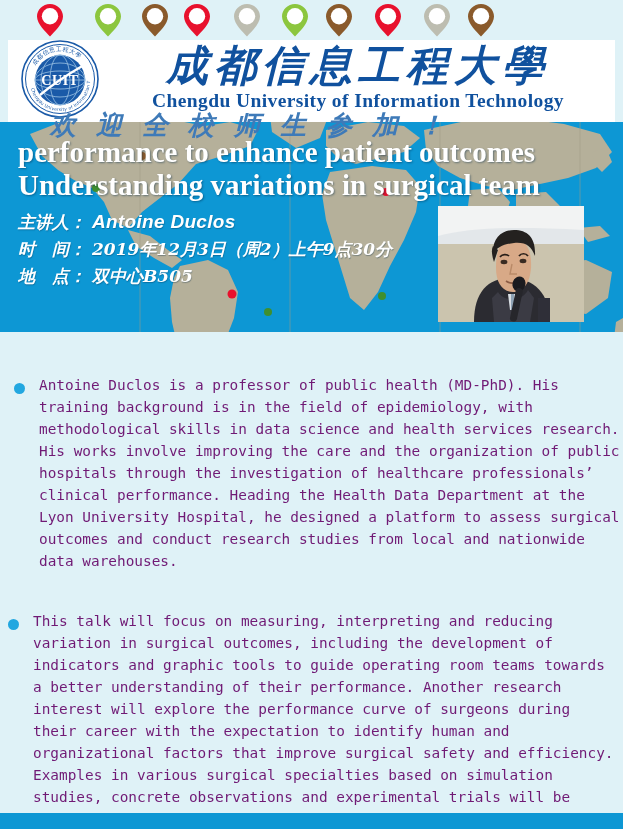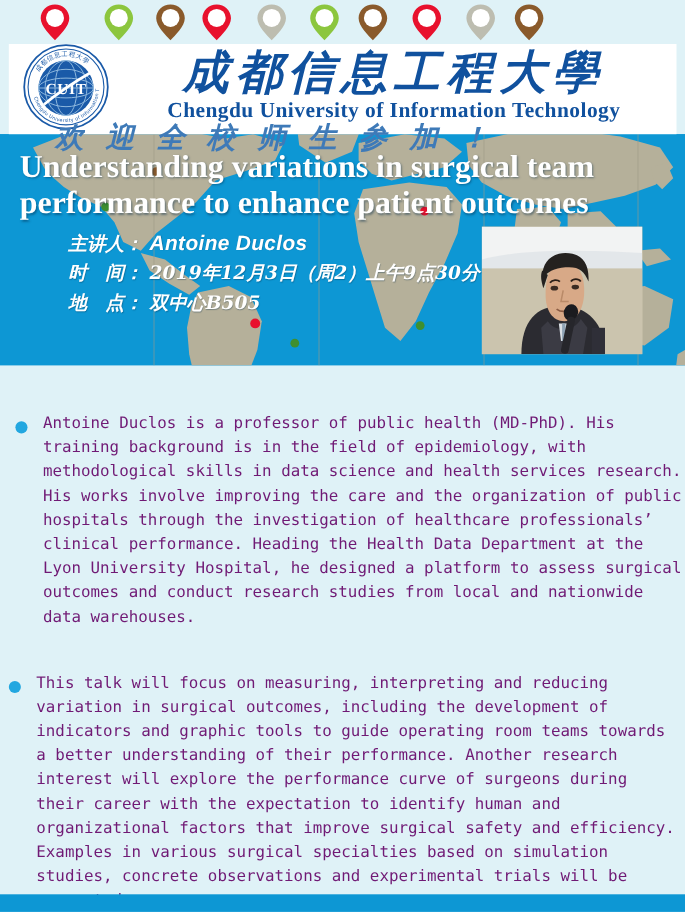--- a/index.html
+++ b/index.html
@@ -142,21 +142,20 @@
   }
   .meta-row {
     font-family: "DejaVu Serif", serif;
     font-weight: bold;
     font-style: italic;
     font-size: 17px;
     color: #ffffff;
     line-height: 27px;
     white-space: nowrap;
     text-shadow: 0.5px 0.5px 1px rgba(0,40,70,0.35);
-    margin-left: 44px;
   }
   .meta-label {
     display: inline-block;
     width: 74px;
   }
   .meta-row .latin {
     font-family: "Liberation Sans", sans-serif;
     font-style: italic;
     font-weight: bold;
     font-size: 19px;
@@ -372,22 +371,22 @@
         <circle cx="384" cy="98" r="4" fill="#9a9684"></circle>
         <circle cx="386" cy="132" r="4" fill="#e8112d"></circle>
         <circle cx="232" cy="234" r="4.5" fill="#e8112d"></circle>
         <circle cx="194" cy="318" r="4" fill="#e8112d"></circle>
         <circle cx="268" cy="252" r="4" fill="#3f8f2f"></circle>
         <circle cx="382" cy="236" r="4" fill="#3f8f2f"></circle>
       </svg>
     </div>
 
     <div class="title-block">
+      <div class="title-line">performance to enhance patient outcomes</div>
       <div class="title-line">Understanding variations in surgical team</div>
-      <div class="title-line">performance to enhance patient outcomes</div>
     </div>
 
     <div class="meta-block">
       <div class="meta-row">
         <span class="meta-label">主讲人：</span><span class="latin">Antoine Duclos</span>
       </div>
       <div class="meta-row">
         <span class="meta-label">时　间：</span><span>2019年12月3日（周2）上午9点30分</span>
       </div>
       <div class="meta-row">

